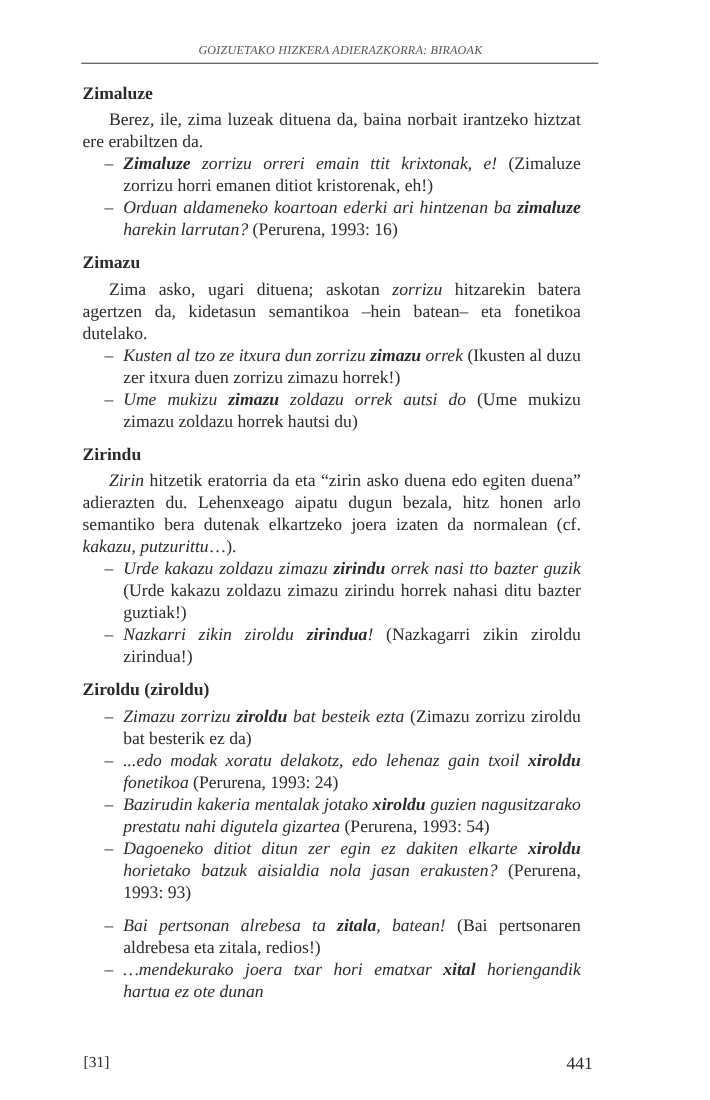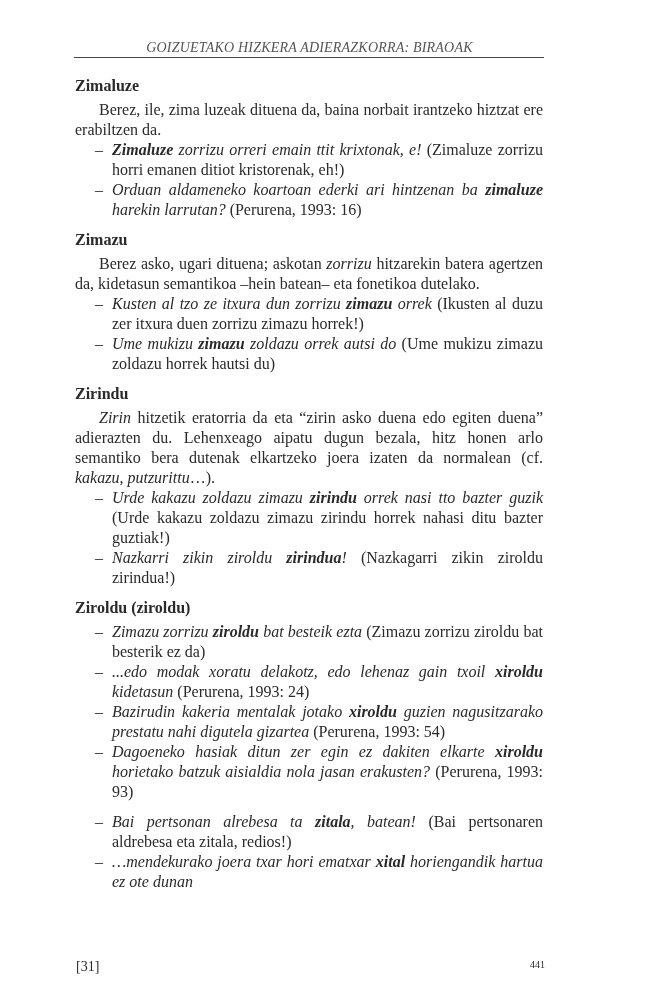--- a/index.html
+++ b/index.html
@@ -1,74 +1,74 @@
 <!DOCTYPE html>
 <html><head>
 <meta charset="utf-8">
 <style>
   html, body { margin: 0; padding: 0; background: #ffffff; }
   body { width: 645px; height: 1000px; position: relative; overflow: hidden;
          font-family: "Liberation Serif", "DejaVu Serif", serif; color: #2a2a2a; }
   .page { position: absolute; left: 75px; top: 0; width: 469px; }
   .running-header { position: absolute; top: 40px; left: 0; width: 469px; text-align: center;
-         font-style: italic; font-size: 14px; letter-spacing: 0.2px; color: #555; }
+         font-style: italic; font-size: 11px; letter-spacing: 0.2px; color: #555; }
   .header-rule { position: absolute; top: 57px; left: -1px; width: 470px; height: 0;
          border-top: 1px solid #444; }
   .content { position: absolute; top: 76px; left: 0; width: 469px; font-size: 16px; line-height: 20px; }
-  .entry { margin: 0 1px 10px 0; }
+  .entry { margin: 0 16px 10px 0; }
   .entry-title { font-weight: bold; margin: 0 0 4px 0; }
   .entry-title .variant { font-weight: bold; }
   .para { text-indent: 24px; text-align: justify; margin: 0; }
   .examples { list-style: none; margin: 0; padding: 0; }
   .example { position: relative; padding-left: 37px; text-align: justify; }
   .example .dash { position: absolute; left: 20px; top: 0; }
   i { font-style: italic; }
   b { font-weight: bold; }
   .footer-left { position: absolute; top: 959px; left: 76px; font-size: 14px; font-family: Liberation Serif, serif; }
-  .footer-right { position: absolute; top: 959px; left: 515px; width: 30px; text-align: right; font-size: 10px; }
+  .footer-right { position: absolute; top: 959px; left: 515px; width: 30px; font-size: 16px; }
 </style>
 </head>
 <body>
 
 <div class="running-header" style="left:75px;">GOIZUETAKO HIZKERA ADIERAZKORRA: BIRAOAK</div>
 <div class="header-rule" style="left:74px;"></div>
 
 <div class="page">
   <div class="content" id="content">
       <section class="entry">
         <div class="entry-title"><span>Zimaluze</span></div>
         <p class="para"><span>Berez, ile, zima luzeak dituena da, baina norbait irantzeko hiztzat ere erabiltzen da.</span></p>
         <ul class="examples">
           <li class="example"><span class="dash">–</span><b><i>Zimaluze</i></b><i> zorrizu orreri emain ttit krixtonak, e!</i><span> (Zimaluze zorrizu horri emanen ditiot kristorenak, eh!)</span></li>
           <li class="example"><span class="dash">–</span><i>Orduan aldameneko koartoan ederki ari hintzenan ba </i><b><i>zimaluze</i></b><i> harekin larrutan?</i><span> (Perurena, 1993: 16)</span></li>
         </ul>
       </section>
       <section class="entry">
         <div class="entry-title"><span>Zimazu</span></div>
-        <p class="para"><span>Berez asko, ugari dituena; askotan </span><i>zorrizu</i><span> hitzarekin batera agertzen da, kidetasun semantikoa –hein batean– eta fonetikoa dutelako.</span></p>
+        <p class="para"><span>Zima asko, ugari dituena; askotan </span><i>zorrizu</i><span> hitzarekin batera agertzen da, kidetasun semantikoa –hein batean– eta fonetikoa dutelako.</span></p>
         <ul class="examples">
           <li class="example"><span class="dash">–</span><i>Kusten al tzo ze itxura dun zorrizu </i><b><i>zimazu</i></b><i> orrek</i><span> (Ikusten al duzu zer itxura duen zorrizu zimazu horrek!)</span></li>
           <li class="example"><span class="dash">–</span><i>Ume mukizu </i><b><i>zimazu</i></b><i> zoldazu orrek autsi do</i><span> (Ume mukizu zimazu zoldazu horrek hautsi du)</span></li>
         </ul>
       </section>
       <section class="entry">
         <div class="entry-title"><span>Zirindu</span></div>
         <p class="para"><i>Zirin</i><span> hitzetik eratorria da eta “zirin asko duena edo egiten duena” adierazten du. Lehenxeago aipatu dugun bezala, hitz honen arlo semantiko bera dutenak elkartzeko joera izaten da normalean (cf. </span><i>kakazu</i><span>, </span><i>putzurittu</i><span>…).</span></p>
         <ul class="examples">
           <li class="example"><span class="dash">–</span><i>Urde kakazu zoldazu zimazu </i><b><i>zirindu</i></b><i> orrek nasi tto bazter guzik</i><span> (Urde kakazu zoldazu zimazu zirindu horrek nahasi ditu bazter guztiak!)</span></li>
           <li class="example"><span class="dash">–</span><i>Nazkarri zikin ziroldu </i><b><i>zirindua</i></b><i>!</i><span> (Nazkagarri zikin ziroldu zirindua!)</span></li>
         </ul>
       </section>
       <section class="entry">
         <div class="entry-title"><span>Ziroldu</span> <span class="variant">(ziroldu)</span></div>
         <ul class="examples">
           <li class="example"><span class="dash">–</span><i>Zimazu zorrizu </i><b><i>ziroldu</i></b><i> bat besteik ezta</i><span> (Zimazu zorrizu ziroldu bat besterik ez da)</span></li>
-          <li class="example"><span class="dash">–</span><i>...edo modak xoratu delakotz, edo lehenaz gain txoil </i><b><i>xiroldu</i></b><i> kidetasun</i><span> (Perurena, 1993: 24)</span></li>
+          <li class="example"><span class="dash">–</span><i>...edo modak xoratu delakotz, edo lehenaz gain txoil </i><b><i>xiroldu</i></b><i> fonetikoa</i><span> (Perurena, 1993: 24)</span></li>
           <li class="example"><span class="dash">–</span><i>Bazirudin kakeria mentalak jotako </i><b><i>xiroldu</i></b><i> guzien nagusitzarako prestatu nahi digutela gizartea</i><span> (Perurena, 1993: 54)</span></li>
-          <li class="example"><span class="dash">–</span><i>Dagoeneko hasiak ditun zer egin ez dakiten elkarte </i><b><i>xiroldu</i></b><i> horietako batzuk aisialdia nola jasan erakusten?</i><span> (Perurena, 1993: 93)</span></li>
+          <li class="example"><span class="dash">–</span><i>Dagoeneko ditiot ditun zer egin ez dakiten elkarte </i><b><i>xiroldu</i></b><i> horietako batzuk aisialdia nola jasan erakusten?</i><span> (Perurena, 1993: 93)</span></li>
         </ul>
       </section>
       <section class="entry">
         <ul class="examples">
           <li class="example"><span class="dash">–</span><i>Bai pertsonan alrebesa ta </i><b><i>zitala</i></b><i>, batean!</i><span> (Bai pertsonaren aldrebesa eta zitala, redios!)</span></li>
           <li class="example"><span class="dash">–</span><i>…mendekurako joera txar hori ematxar </i><b><i>xital</i></b><i> horiengandik hartua ez ote dunan</i></li>
         </ul>
       </section>
     </div>
 </div>

